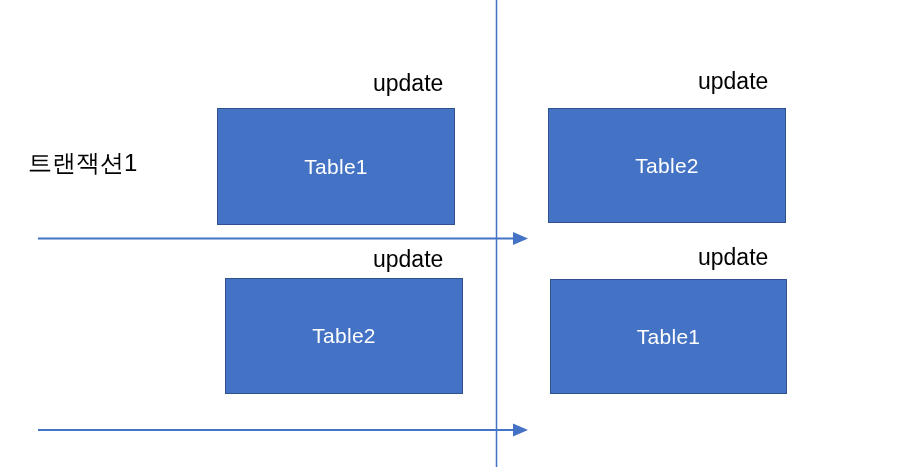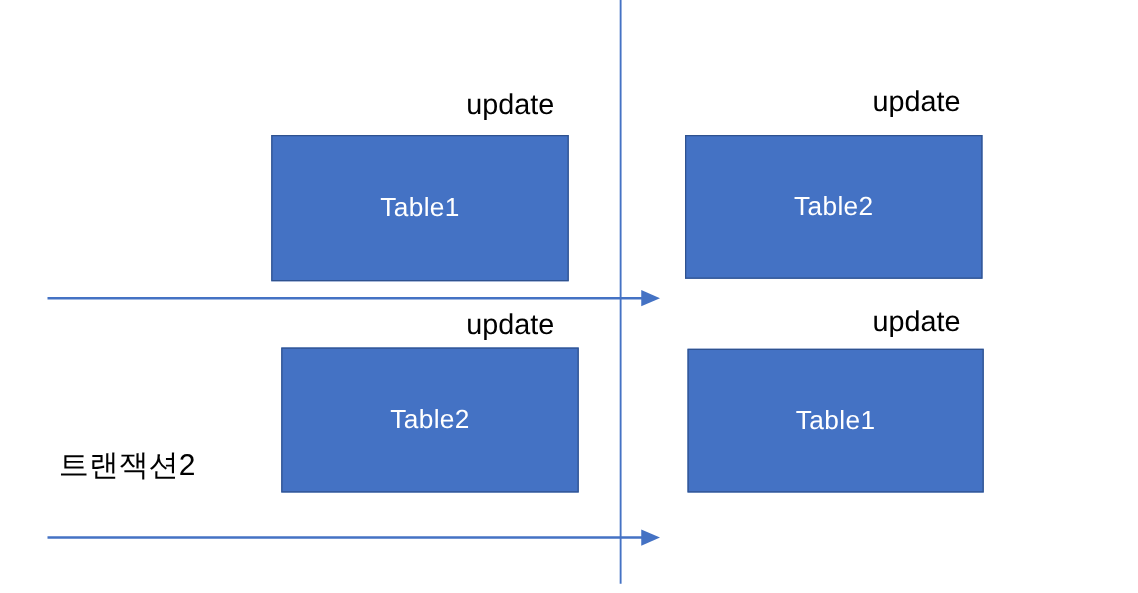--- a/index.html
+++ b/index.html
@@ -72,22 +72,22 @@
     <g>
       <line x1="38" y1="238.5" x2="515" y2="238.5" stroke="#4472C4" stroke-width="2"></line>
       <polygon points="528,238.5 513,232 513,245" fill="#4472C4"></polygon>
     </g>
     <g>
       <line x1="38" y1="430" x2="515" y2="430" stroke="#4472C4" stroke-width="2"></line>
       <polygon points="528,430 513,423.5 513,436.5" fill="#4472C4"></polygon>
     </g>
   </svg>
 
+  <div class="lane-label" id="lane-label-1">트랜잭션1</div>
 
-  <div class="lane-label" id="lane-label-2">트랜잭션2</div>
 
   <div class="update-label" id="upd-t1-s1">update</div>
 
   <div class="update-label" id="upd-t1-s2">update</div>
 
   <div class="update-label" id="upd-t2-s1">update</div>
 
   <div class="update-label" id="upd-t2-s2">update</div>
 
   <div class="table-box" id="box-t1-s1">

